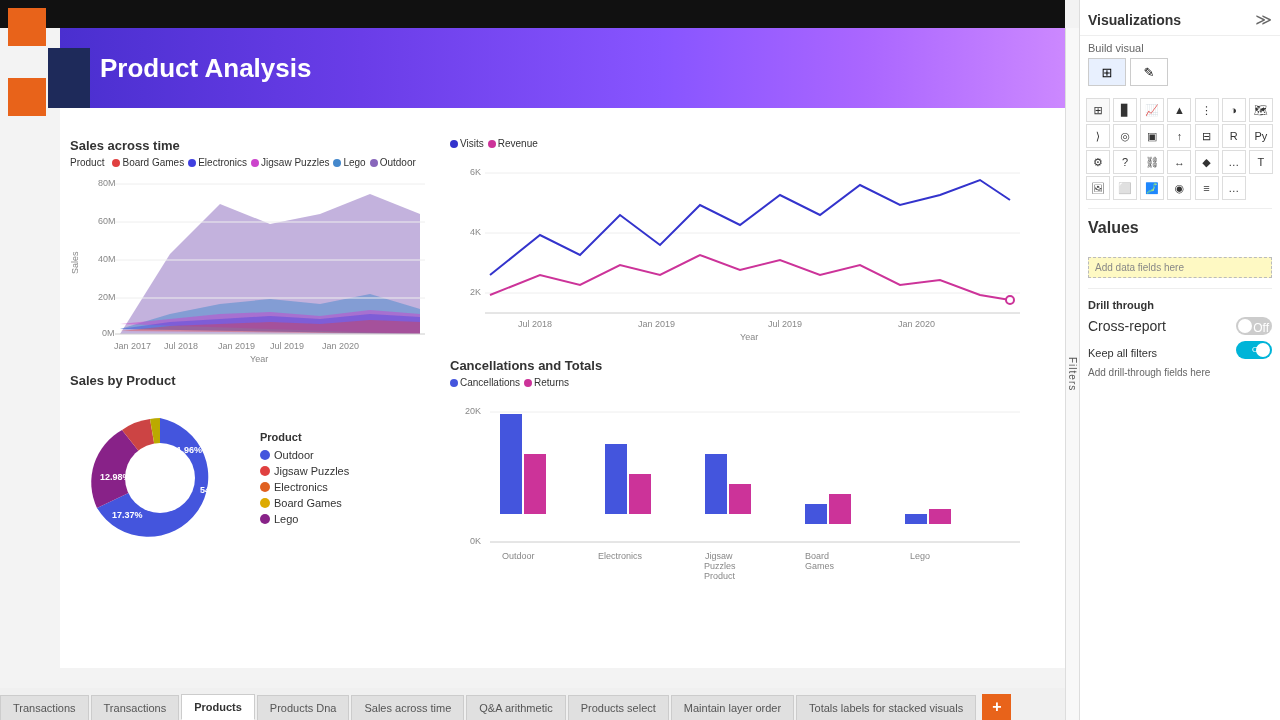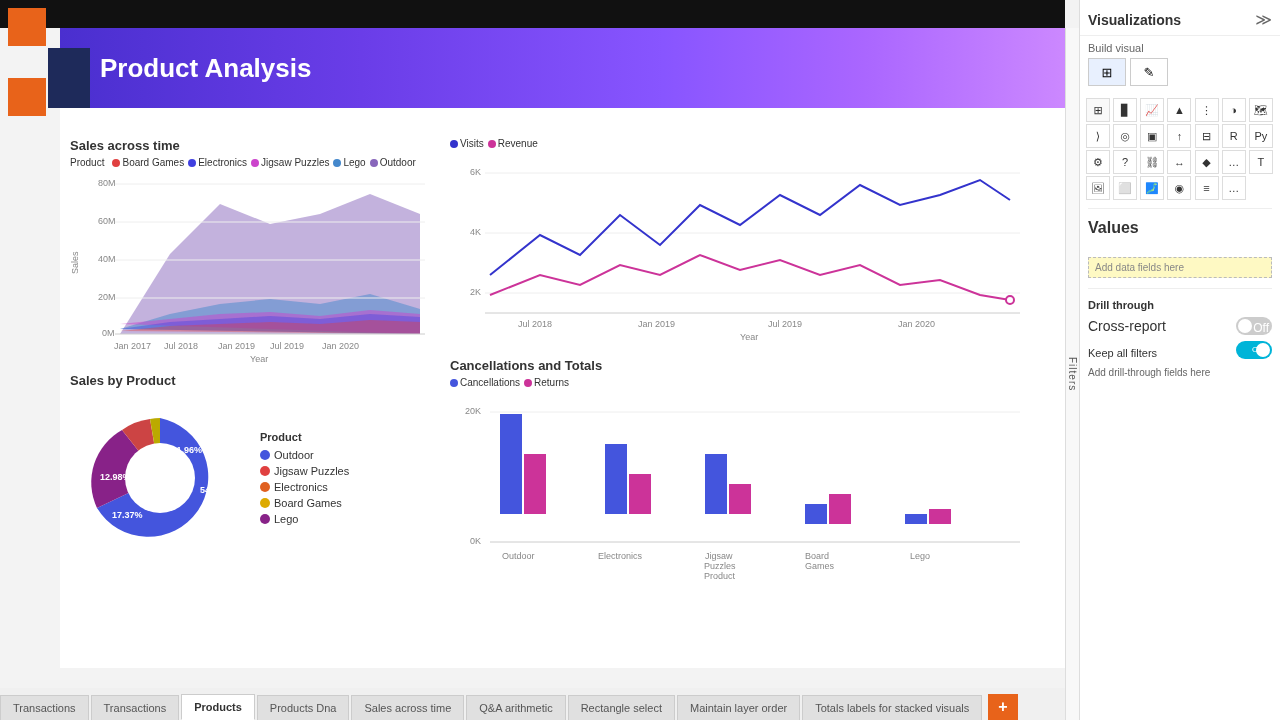--- a/index.html
+++ b/index.html
@@ -237,21 +237,21 @@
 </div>
 
 <div class="bottom-tabs">
   <div style="position:absolute;bottom:0;left:0;width:1065px;height:32px;background:#f0f0f0;display:flex;align-items:flex-end;overflow:hidden;">
     <div class="tab">Transactions</div>
     <div class="tab">Transactions</div>
     <div class="tab active">Products</div>
     <div class="tab">Products Dna</div>
     <div class="tab">Sales across time</div>
     <div class="tab">Q&amp;A arithmetic</div>
-    <div class="tab">Rectangle select</div>
+    <div class="tab">Products select</div>
     <div class="tab">Maintain layer order</div>
     <div class="tab">Totals labels for stacked visuals</div>
     <div class="tab-add">+</div>
   </div>
 </div>
 
 <div style="position:absolute;top:28px;left:1065px;width:14px;height:692px;background:#f8f8f8;border-left:1px solid #ddd;display:flex;align-items:center;justify-content:center;">
   <span style="writing-mode:vertical-rl;font-size:10px;color:#555;letter-spacing:1px;">Filters</span>
 </div>
 

